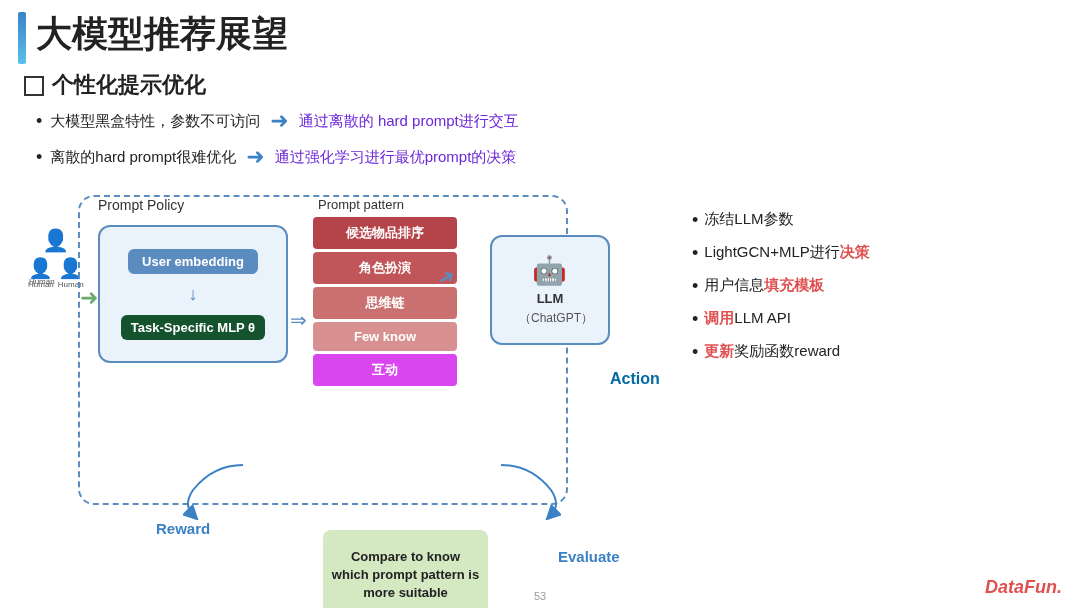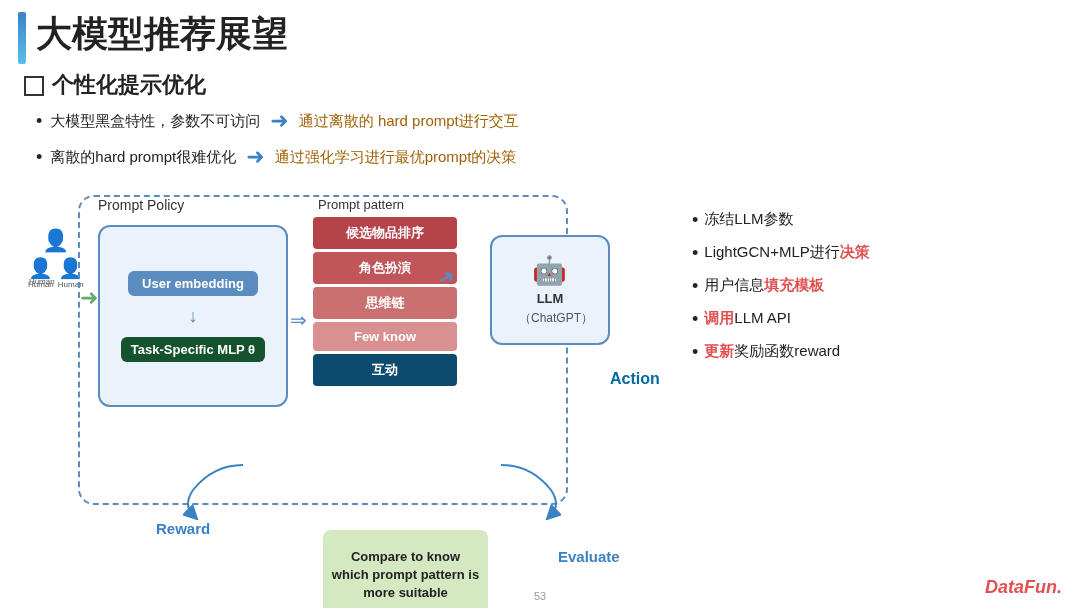--- a/index.html
+++ b/index.html
@@ -67,21 +67,21 @@
       color: #222;
     }
 
     .bullet-dot {
       font-size: 18px;
       margin-right: 8px;
       color: #222;
     }
 
     .result-text {
-      color: #a16207;
+      color: #6d28d9;
       font-size: 15px;
     }
 
     
     .diagram-area {
       position: absolute;
       left: 18px;
       top: 175px;
       width: 660px;
       height: 390px;
@@ -97,21 +97,21 @@
       border: 2px dashed #5b8cbf;
       border-radius: 16px;
     }
 
     
     .policy-box {
       position: absolute;
       left: 80px;
       top: 50px;
       width: 190px;
-      height: 182px;
+      height: 138px;
       border: 2px solid #5b8cbf;
       border-radius: 12px;
       background: #eaf2fb;
       display: flex;
       flex-direction: column;
       align-items: center;
       justify-content: center;
       gap: 10px;
     }
 
@@ -162,21 +162,21 @@
       margin-bottom: 3px;
       border-radius: 4px;
       font-size: 13px;
       font-weight: 600;
     }
 
     .p1 { background: #b5444a; }
     .p2 { background: #c0565a; }
     .p3 { background: #cb7070; }
     .p4 { background: #d99090; }
-    .p5 { background: #0c4a6e; }
+    .p5 { background: #d946ef; }
 
     
     .llm-box {
       position: absolute;
       left: 472px;
       top: 60px;
       width: 120px;
       height: 110px;
       border: 2px solid #5b8cbf;
       border-radius: 12px;

